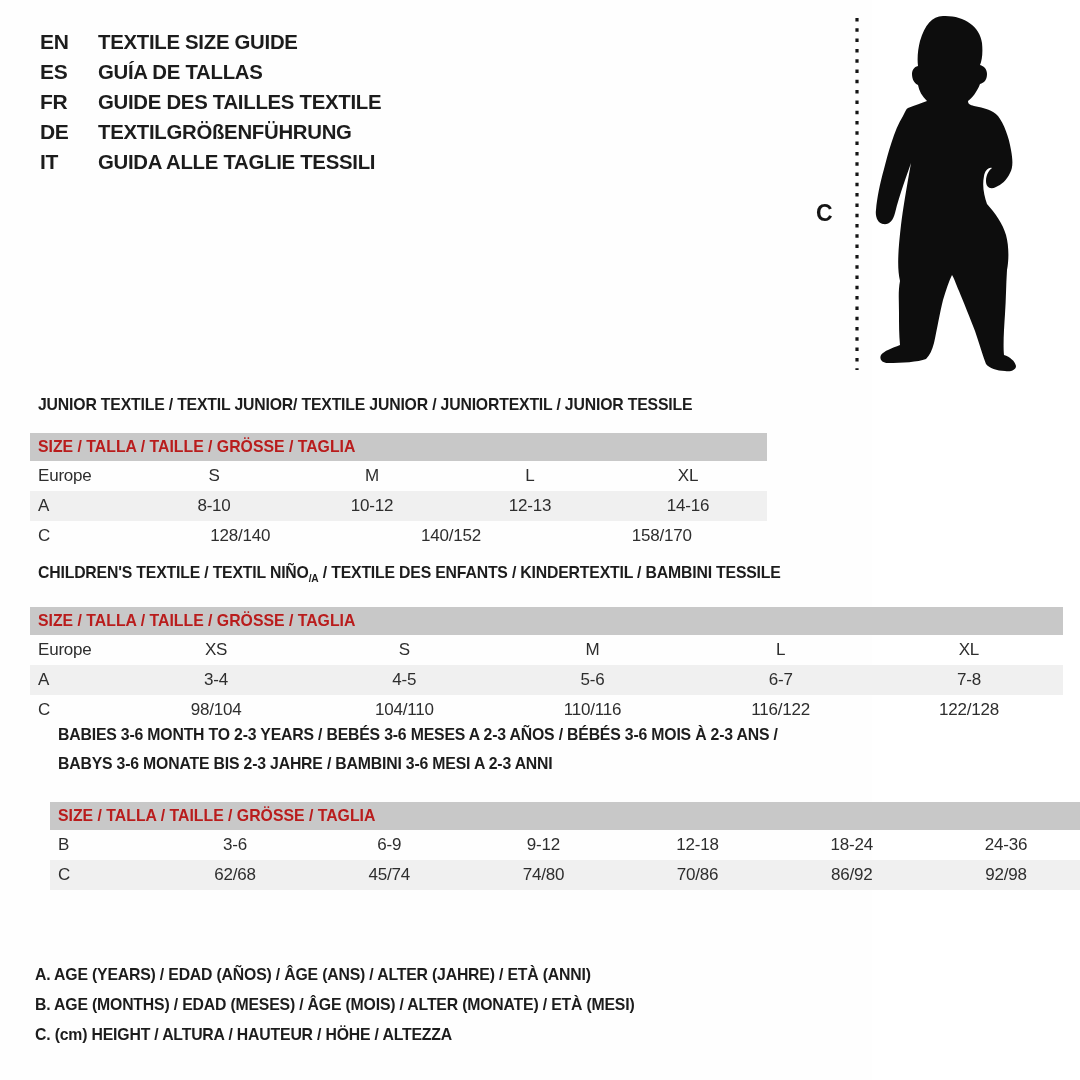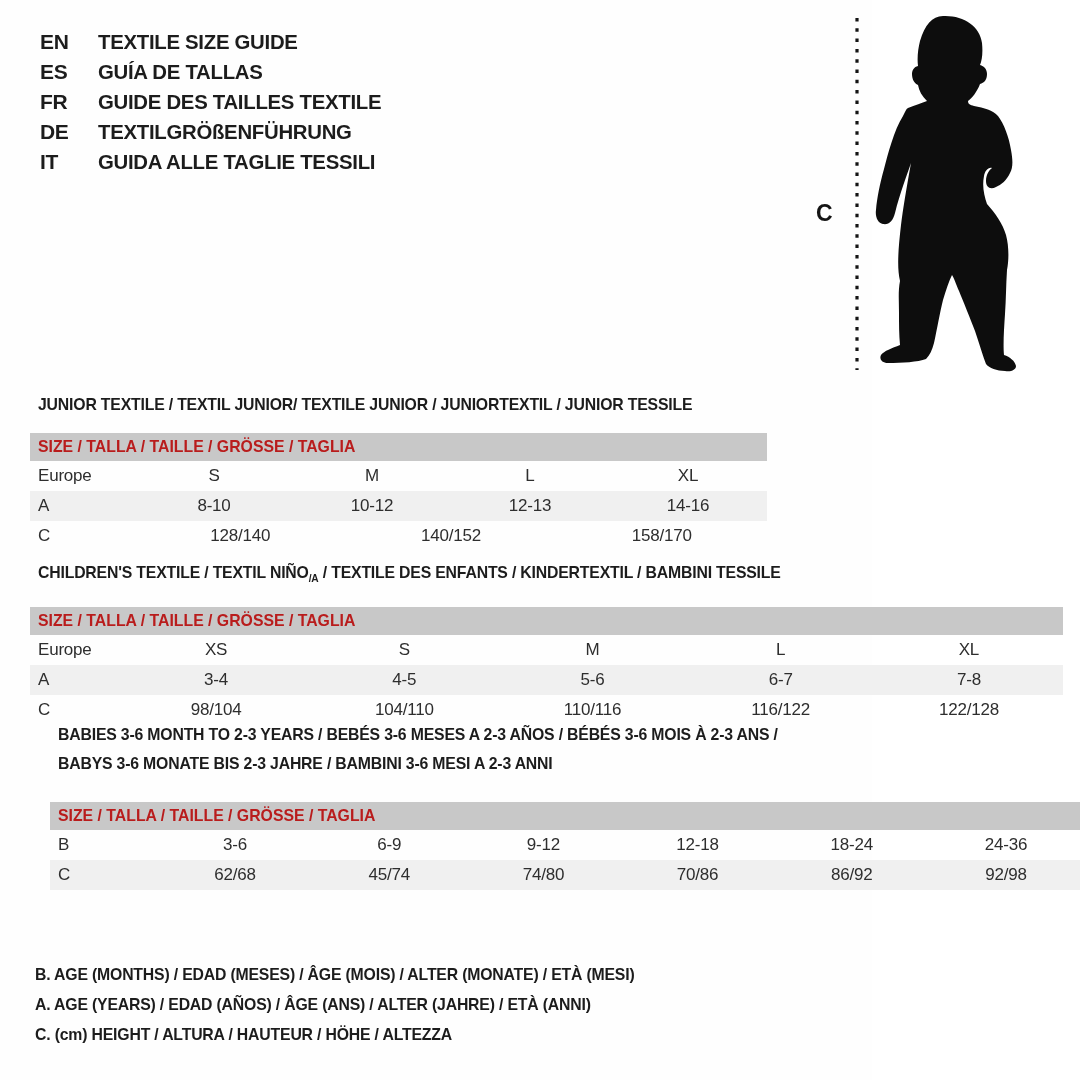--- a/index.html
+++ b/index.html
@@ -165,18 +165,18 @@
         <div class="val-cell">62/68</div>
         <div class="val-cell">45/74</div>
         <div class="val-cell">74/80</div>
         <div class="val-cell">70/86</div>
         <div class="val-cell">86/92</div>
         <div class="val-cell">92/98</div>
       </div>
     </section>
 
   <div class="legend" id="legend">
+      <div class="legend-line"><span class="cond">A. AGE (YEARS) / EDAD (AÑOS) / ÂGE (ANS) / ALTER (JAHRE) / ETÀ (ANNI)</span></div>
       <div class="legend-line"><span class="cond">B. AGE (MONTHS) / EDAD (MESES) / ÂGE (MOIS) / ALTER (MONATE) / ETÀ (MESI)</span></div>
-      <div class="legend-line"><span class="cond">A. AGE (YEARS) / EDAD (AÑOS) / ÂGE (ANS) / ALTER (JAHRE) / ETÀ (ANNI)</span></div>
       <div class="legend-line"><span class="cond">C. (cm) HEIGHT / ALTURA / HAUTEUR / HÖHE / ALTEZZA</span></div>
     </div>
 
 </div>
 
 </body></html>

